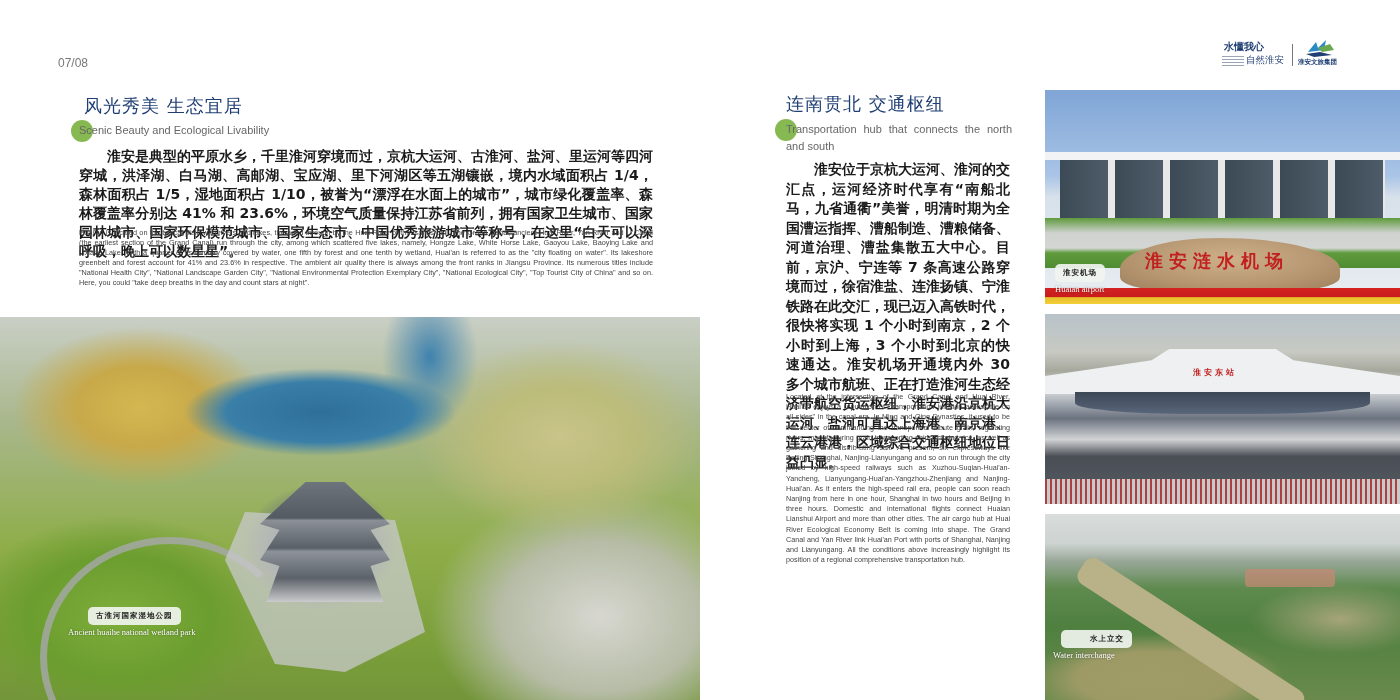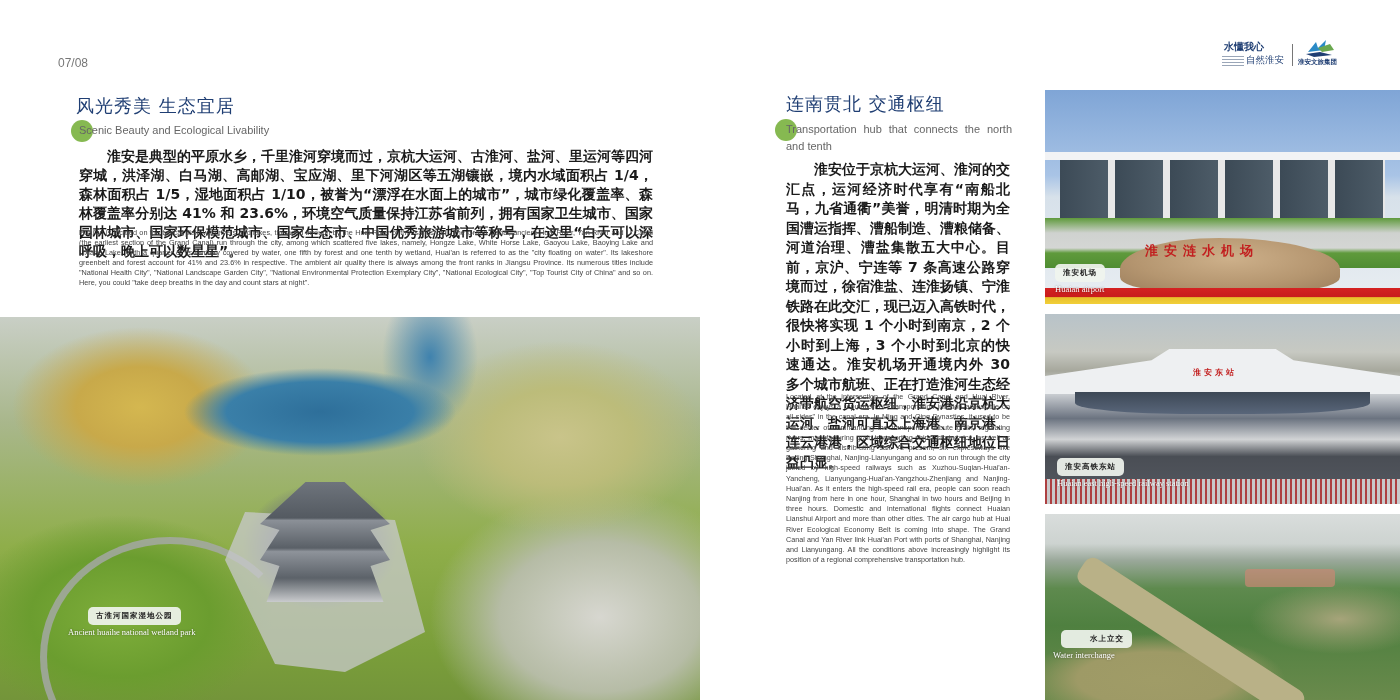--- a/index.html
+++ b/index.html
@@ -39,21 +39,21 @@
   .path-curve { position: absolute; left: 40px; top: 220px; width: 260px; height: 240px; border: 7px solid #a7a9ab; border-radius: 50%; border-right-color: transparent; border-bottom-color: transparent; opacity: 0.8; }
 
   
   #photo-airport { left: 1045px; top: 90px; width: 355px; height: 214px;
     background: linear-gradient(180deg, #7fa5d6 0%, #a9c4e6 40%, #d7e1ea 50%, #e9eef2 100%); }
   .airport-roof { position: absolute; left: 0; top: 62px; width: 355px; height: 8px; background: #f2f3f5; }
   .airport-building { position: absolute; left: 15px; top: 70px; width: 325px; height: 60px;
     background: repeating-linear-gradient(90deg, #3c4a56 0px, #4d5c68 48px, #e8e8e8 48px, #e8e8e8 55px); }
   .airport-lawn { position: absolute; left: 0; top: 128px; width: 355px; height: 50px; background: linear-gradient(180deg, #5f9a3c 0%, #cfd2cf 30%, #d4d6d4 60%, #5f9a3c 70%, #4f8d32 100%); }
   .airport-rock { position: absolute; left: 75px; top: 148px; width: 220px; height: 52px; background: radial-gradient(ellipse at 50% 40%, #cdb08a 0%, #b59670 60%, #9e805e 100%); border-radius: 45% 55% 20% 20% / 60% 60% 25% 25%; }
-  .airport-rock-text { position: absolute; left: 100px; top: 152px; font-family: "DejaVu Serif", serif; font-size: 13px; color: #c21f1f; letter-spacing: 6px; font-weight: bold; }
+  .airport-rock-text { position: absolute; left: 100px; top: 159px; font-family: "DejaVu Serif", serif; font-size: 18px; color: #c21f1f; letter-spacing: 6px; font-weight: bold; }
   .airport-flowers { position: absolute; left: 0; top: 198px; width: 355px; height: 16px; background: linear-gradient(180deg, #d42222 0%, #c81c1c 55%, #e8c02b 60%, #f1cf39 100%); }
   .airport-sign { position: absolute; left: 150px; top: 72px; font-family: "DejaVu Serif", serif; font-size: 8px; color: #c21f1f; letter-spacing: 20px; }
 
   
   #photo-railway { left: 1045px; top: 314px; width: 355px; height: 190px;
     background: linear-gradient(180deg, #b8c3c9 0%, #c7c9c2 20%, #a6a79c 30%, #d9dcdf 40%, #6b7380 55%, #d1d3d5 66%, #4a4e55 75%, #565a62 100%); }
   .station-roof { position: absolute; left: 0; top: 35px; width: 355px; height: 45px; background: #eef0f2;
     clip-path: polygon(0 60%, 30% 25%, 35% 0, 65% 0, 70% 25%, 100% 60%, 100% 100%, 0 100%); }
   .station-glass { position: absolute; left: 30px; top: 78px; width: 295px; height: 22px; background: linear-gradient(180deg, #3d4856 0%, #59667a 100%); border-radius: 0 0 40% 40% / 0 0 50% 50%; }
   .station-sign { position: absolute; left: 148px; top: 53px; font-family: Liberation Sans, sans-serif; font-size: 8px; color: #c21f1f; letter-spacing: 3px; font-weight: bold; }
@@ -88,40 +88,40 @@
   <span class="logo-cn2">自然淮安</span>
   <span class="logo-divider"></span>
   <svg class="logo-mark" viewBox="0 0 32 20">
     <path d="M4 14 L12 4 L14 10 L22 2 L20 12 Z" fill="#2a8ac6"></path>
     <path d="M14 10 L26 6 L30 12 L18 14 Z" fill="#6aa84f"></path>
     <path d="M2 16 L16 14 L28 17 L10 19 Z" fill="#1f3e73"></path>
   </svg>
   <span class="logo-cn3">淮安文旅集团</span>
 </div>
 
-<h1 class="section-title" style="left:76px; top:94px;">风光秀美  生态宜居</h1>
+<h1 class="section-title" style="left:84px; top:94px;">风光秀美  生态宜居</h1>
 <div class="green-dot" style="left:71px; top:120px;"></div>
 <div class="section-subtitle" style="left:79px; top:122px; width:300px;">Scenic Beauty and Ecological Livability</div>
 
 <p class="cn-para" style="left:79px; top:147px; width:574px; text-indent:2em;">淮安是典型的平原水乡，千里淮河穿境而过，京杭大运河、古淮河、盐河、里运河等四河穿城，洪泽湖、白马湖、高邮湖、宝应湖、里下河湖区等五湖镶嵌，境内水域面积占 1/4，森林面积占 1/5，湿地面积占 1/10，被誉为“漂浮在水面上的城市”，城市绿化覆盖率、森林覆盖率分别达 41% 和 23.6%，环境空气质量保持江苏省前列，拥有国家卫生城市、国家园林城市、国家环保模范城市、国家生态市、中国优秀旅游城市等称号，在这里“白天可以深呼吸，晚上可以数星星”。</p>
 <p class="en-para" style="left:79px; top:228px; width:574px;">Huai'an is located on the typical plain with rivers and lakes, threaded through by the Huai River of thousands of li. The Grand Canal, ancient Huai River, Yan River and Li Canal (the earliest section of the Grand Canal) run through the city, among which scattered five lakes, namely, Hongze Lake, White Horse Lake, Gaoyou Lake, Baoying Lake and Lixiahe Lake. With a quarter of its territory covered by water, one fifth by forest and one tenth by wetland, Huai'an is referred to as the "city floating on water". Its lakeshore greenbelt and forest account for 41% and 23.6% in respective. The ambient air quality there is always among the front ranks in Jiangsu Province. Its numerous titles include "National Health City", "National Landscape Garden City", "National Environmental Protection Exemplary City", "National Ecological City", "Top Tourist City of China" and so on. Here, you could "take deep breaths in the day and count stars at night".</p>
 
 <div class="photo" id="photo-wetland">
   <div class="path-curve"></div>
   <div class="plaza"></div>
   <div class="pagoda"></div>
   <div class="photo-caption" style="left:88px; top:286px;">
     <span class="caption-cn">古淮河国家湿地公园</span>
     <span class="caption-en" style="margin-left:-20px;">Ancient huaihe national wetland park</span>
   </div>
 </div>
 
 <h1 class="section-title" style="left:786px; top:92px;">连南贯北  交通枢纽</h1>
 <div class="green-dot" style="left:775px; top:119px;"></div>
-<div class="section-subtitle" style="left:786px; top:121px; width:226px; text-align:justify;">Transportation hub that connects the north and tenth</div>
+<div class="section-subtitle" style="left:786px; top:121px; width:226px; text-align:justify;">Transportation hub that connects the north and south</div>
 
 <p class="cn-para" style="left:786px; top:160px; width:224px; line-height:19.5px; text-indent:2em;">淮安位于京杭大运河、淮河的交汇点，运河经济时代享有“南船北马，九省通衢”美誉，明清时期为全国漕运指挥、漕船制造、漕粮储备、河道治理、漕盐集散五大中心。目前，京沪、宁连等 7 条高速公路穿境而过，徐宿淮盐、连淮扬镇、宁淮铁路在此交汇，现已迈入高铁时代，很快将实现 1 个小时到南京，2 个小时到上海，3 个小时到北京的快速通达。淮安机场开通境内外 30 多个城市航班、正在打造淮河生态经济带航空货运枢纽，淮安港沿京杭大运河、盐河可直达上海港、南京港、连云港港，区域综合交通枢纽地位日益凸显。</p>
 <p class="en-para" style="left:786px; top:392px; width:224px; font-size:7.2px; line-height:10.2px;">Located at the intersection of the Grand Canal and Huai River, Huai'an enjoys a reputation of "transportation junction accessible on all sides" in the canal era. In Ming and Qing Dynasties, it used to be the center of commanding the transport of tribute grain, regulating rivers, manufacturing grain-transporting ships, storing rice, as well as gathering and distrib-uting salt. At present, six expressways like Beijing-Shanghai, Nanjing-Lianyungang and so on run through the city joined by high-speed railways such as Xuzhou-Suqian-Huai'an-Yancheng, Lianyungang-Huai'an-Yangzhou-Zhenjiang and Nanjing-Huai'an. As it enters the high-speed rail era, people can soon reach Nanjing from here in one hour, Shanghai in two hours and Beijing in three hours. Domestic and international flights connect Huaian Lianshui Airport and more than  other cities. The air cargo hub at Huai River Ecological Economy Belt is coming into shape. The Grand Canal and Yan River link Huai'an Port with ports of Shanghai, Nanjing and Lianyungang. All the conditions above increasingly highlight its position of a regional comprehensive transportation hub.</p>
 
 <div class="photo" id="photo-airport">
   <div class="airport-roof"></div>
   <div class="airport-sign">淮  安</div>
   <div class="airport-building"></div>
   <div class="airport-lawn"></div>
   <div class="airport-rock"></div>
@@ -131,24 +131,20 @@
     <span class="caption-cn">淮安机场</span>
     <span class="caption-en">Huaian airport</span>
   </div>
 </div>
 
 <div class="photo" id="photo-railway">
   <div class="station-roof"></div>
   <div class="station-sign">淮安东站</div>
   <div class="station-glass"></div>
   <div class="station-crowd"></div>
-  <div class="photo-caption" style="left:12px; top:140px;">
-    <span class="caption-cn">淮安高铁东站</span>
-    <span class="caption-en">Huaian east high-speed railway station</span>
-  </div>
 </div>
 
 <div class="photo" id="photo-water">
   <div class="canal"></div>
   <div class="city-red"></div>
   <div class="photo-caption" style="left:8px; top:112px;">
     <span class="caption-cn" style="margin-left:8px;padding-left:29px;">水上立交</span>
     <span class="caption-en">Water interchange</span>
   </div>
 </div>

